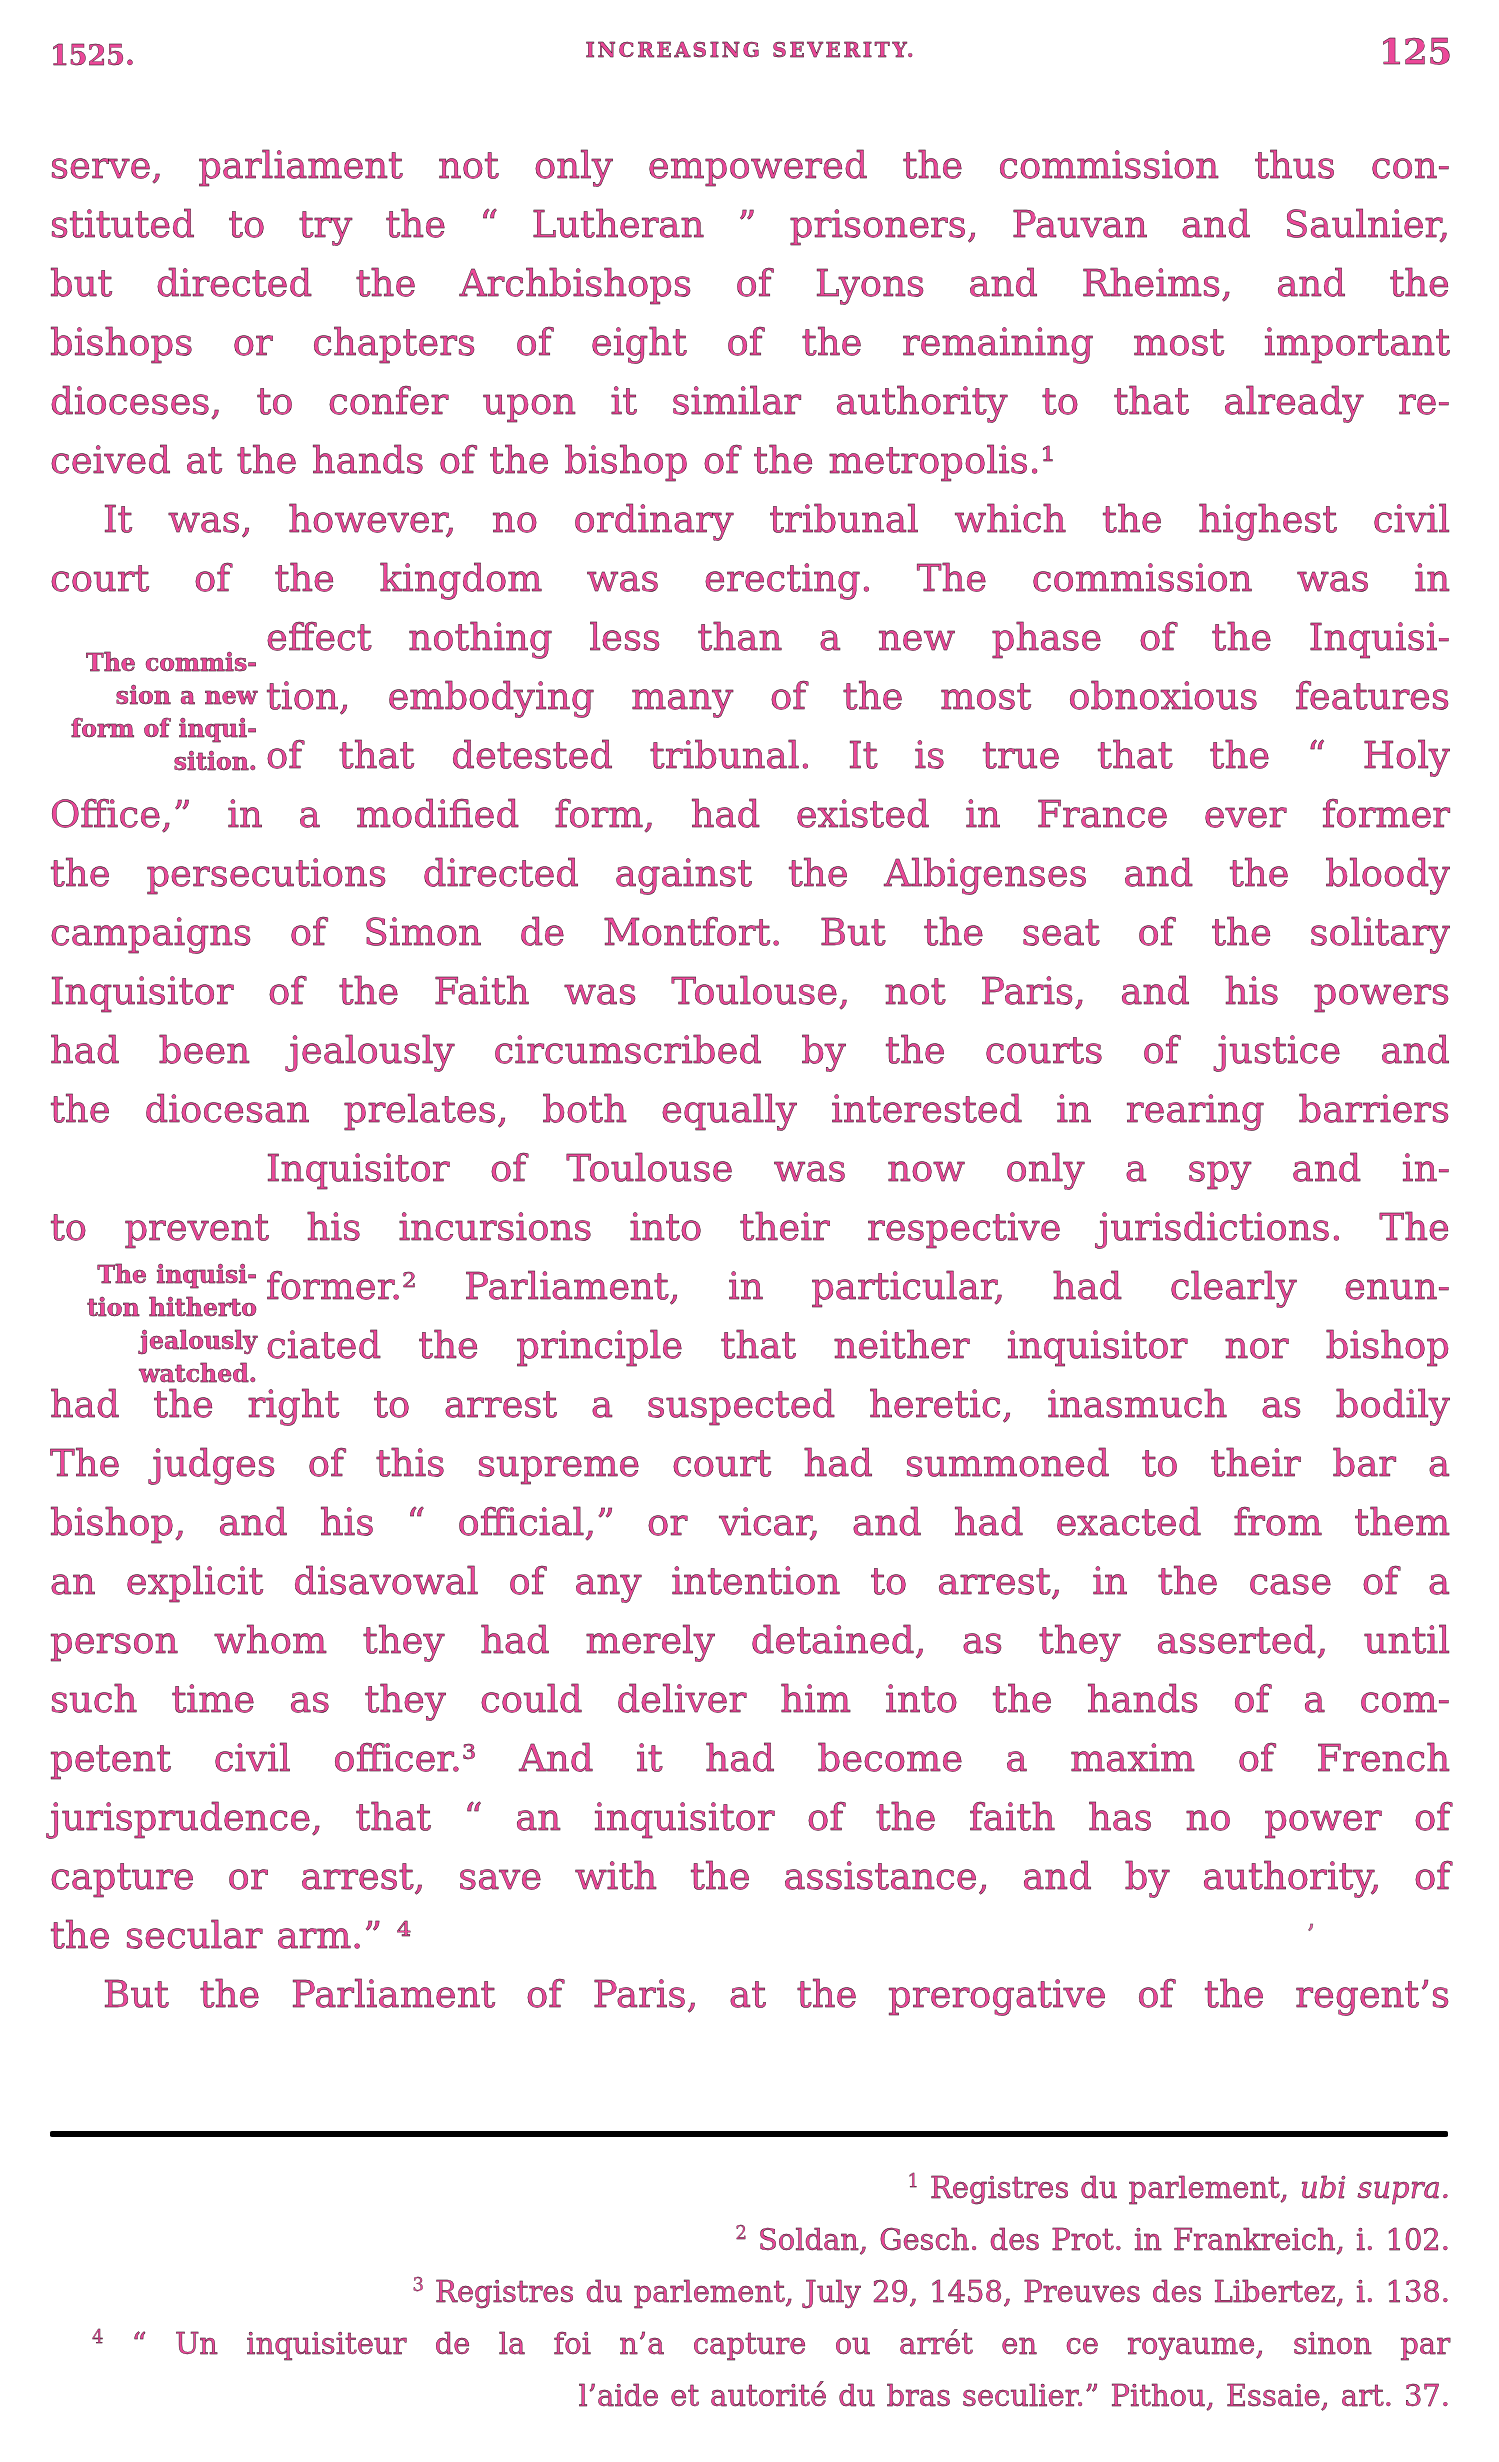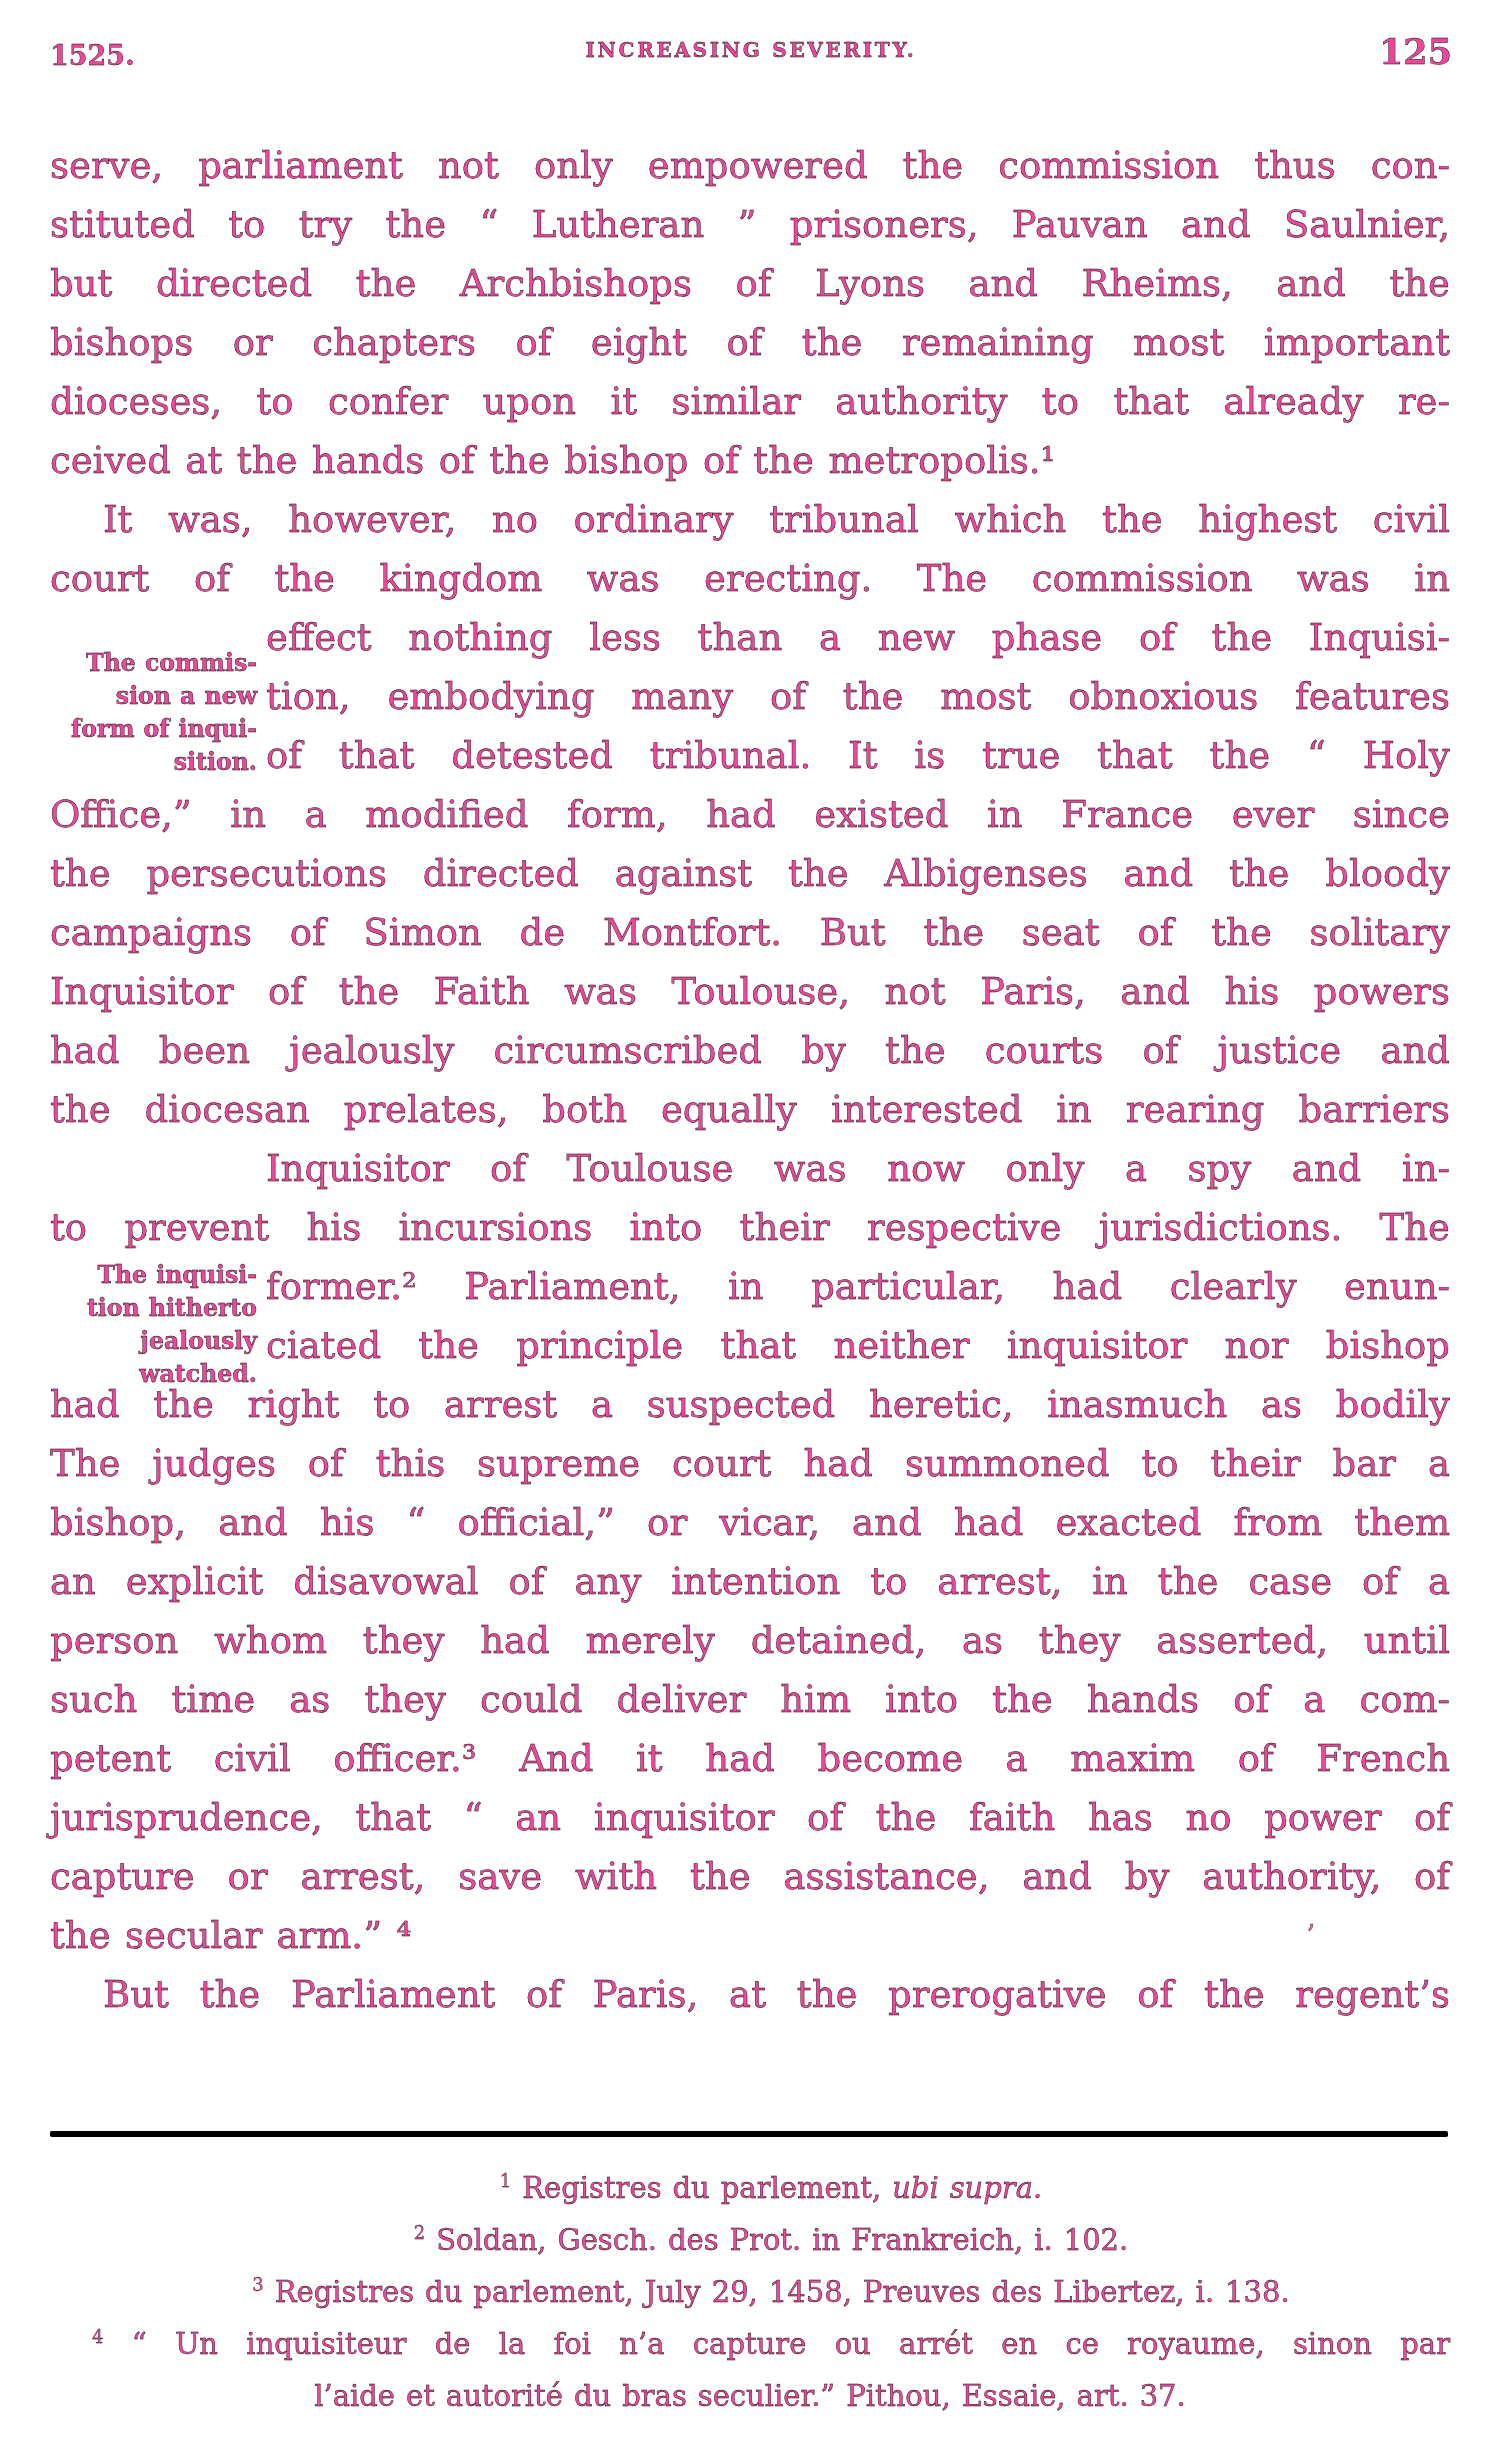--- a/index.html
+++ b/index.html
@@ -48,21 +48,21 @@
   .note-2{top:1259px;}
   
   .footnote-rule{
     position:absolute;left:50px;top:2131px;width:1398px;height:5.5px;
     background:#000;border-radius:1.8px;
   }
   .footnotes{
     position:absolute;left:50px;top:2162px;width:1400px;
     font-size:29px;word-spacing:1.8px;
   }
-  .fn{line-height:52px;text-indent:42px;text-align:center;}
+  .fn{line-height:52px;text-indent:42px;text-align:right;}
   .fn.just{text-align:justify;text-align-last:justify;}
   .fn.cont{text-indent:0;}
   .fn sup{font-size:18px;line-height:0;-webkit-text-stroke:0.3px #000;}
   .fn .it{font-style:italic;}
 </style>
 </head>
 <body>
 
 <div class="page">
 
@@ -86,21 +86,21 @@
     <div class="line">stituted to try the “ Lutheran ” prisoners, Pauvan and Saulnier,</div>
     <div class="line">but directed the Archbishops of Lyons and Rheims, and the</div>
     <div class="line">bishops or chapters of eight of the remaining most important</div>
     <div class="line">dioceses, to confer upon it similar authority to that already re-</div>
     <div class="line left">ceived at the hands of the bishop of the metropolis.¹</div>
     <div class="line pind">It was, however, no ordinary tribunal which the highest civil</div>
     <div class="line">court of the kingdom was erecting.  The commission was in</div>
     <div class="line ind">effect nothing less than a new phase of the Inquisi-</div>
     <div class="line ind">tion, embodying many of the most obnoxious features</div>
     <div class="line ind">of that detested tribunal.  It is true that the “ Holy</div>
-    <div class="line">Office,” in a modified form, had existed in France ever since</div>
+    <div class="line">Office,” in a modified form, had existed in France ever former</div>
     <div class="line">the persecutions directed against the Albigenses and the bloody</div>
     <div class="line">campaigns of Simon de Montfort.  But the seat of the solitary</div>
     <div class="line">Inquisitor of the Faith was Toulouse, not Paris, and his powers</div>
     <div class="line">had been jealously circumscribed by the courts of justice and</div>
     <div class="line">the diocesan prelates, both equally interested in rearing barriers</div>
     <div class="line ind">Inquisitor of Toulouse was now only a spy and in-</div>
     <div class="line">to prevent his incursions into their respective jurisdictions.  The</div>
     <div class="line ind">former.²  Parliament, in particular, had clearly enun-</div>
     <div class="line ind">ciated the principle that neither inquisitor nor bishop</div>
     <div class="line">had the right to arrest a suspected heretic, inasmuch as bodily</div>

